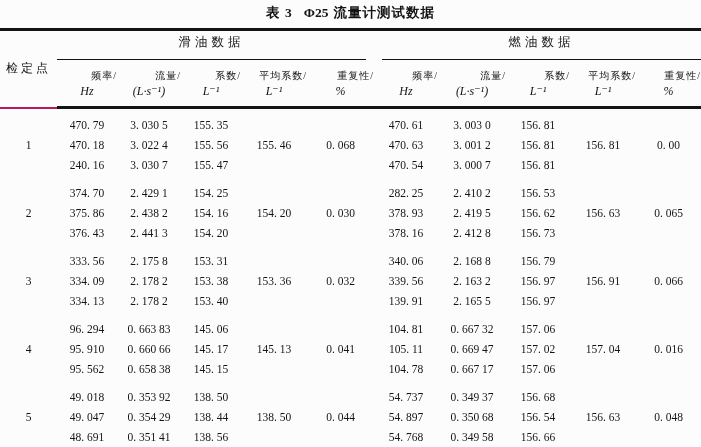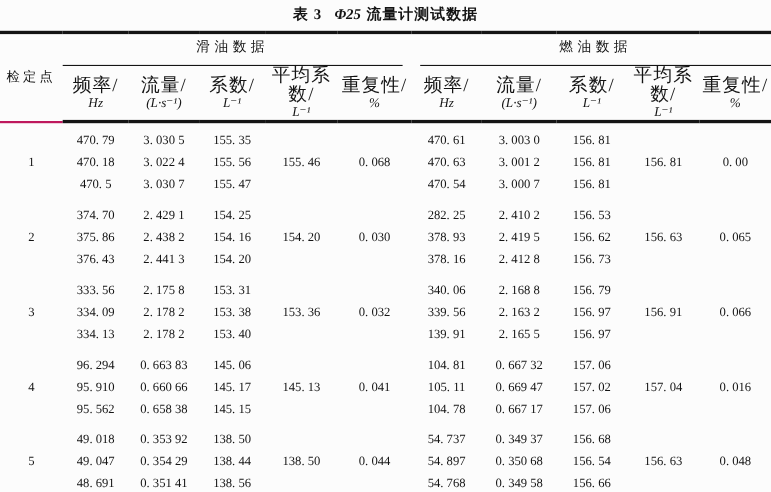--- a/index.html
+++ b/index.html
@@ -5,36 +5,36 @@
   html,body { margin:0; padding:0; }
   body {
     width:701px; height:447px; overflow:hidden;
     background:#fcfcfc; color:#141414;
     font-family:"Liberation Serif","DejaVu Serif",serif;
   }
   .caption {
     text-align:center; padding-top:4px; height:24px;
     font-size:13.5px; font-weight:bold; letter-spacing:1px;
   }
-  .caption .model { font-style:italic; margin:0 5px 0 11px; letter-spacing:0; }
+  .caption .model { margin:0 5px 0 11px; letter-spacing:0; }
   table {
     width:701px; border-collapse:collapse; table-layout:fixed;
     border-top:3px solid #141414; border-bottom:3px solid #141414;
   }
   th,td { padding:0; margin:0; text-align:center; vertical-align:middle; font-weight:normal; }
   .group-row th { height:23px; }
   .grp-inner {
     font-size:12.5px; letter-spacing:4px;
     border-bottom:1.5px solid #141414; padding:3px 0 8px 0;
   }
   .g-left  .grp-inner { margin-right:8px; }
   .g-right .grp-inner { margin-left:8px; }
   .sub-row th { height:46px; border-bottom:3px solid #141414; }
   .point-h { font-size:12px; letter-spacing:3px; border-bottom:2px solid #be185d; }
-  .sub-label { font-size:17px; letter-spacing:1px; line-height:17px; }
+  .sub-label { font-size:10px; letter-spacing:1px; line-height:17px;text-align:right; }
   .sub-unit  { font-size:12px;  letter-spacing:0;  line-height:15px;font-style:italic; }
   tbody td { height:20px; font-size:11.5px; white-space:pre; }
   tbody tr.spacer td { height:8px; }
   tbody tr.spacer-top td { height:6px; }
   tbody tr.spacer-end td { height:4px; }
   .pt { font-size:11.5px; }
 </style>
 </head>
 <body>
 
@@ -129,21 +129,21 @@
     </tr>
     <tr>
       <td>470. 18</td>
       <td>3. 022 4</td>
       <td>155. 56</td>
       <td>470. 63</td>
       <td>3. 001 2</td>
       <td>156. 81</td>
     </tr>
     <tr>
-      <td>470. 5</td>
+      <td>240. 16</td>
       <td>3. 030 7</td>
       <td>155. 47</td>
       <td>470. 54</td>
       <td>3. 000 7</td>
       <td>156. 81</td>
     </tr>
     <tr class="spacer">
         <td colspan="11"></td>
       </tr>
 

